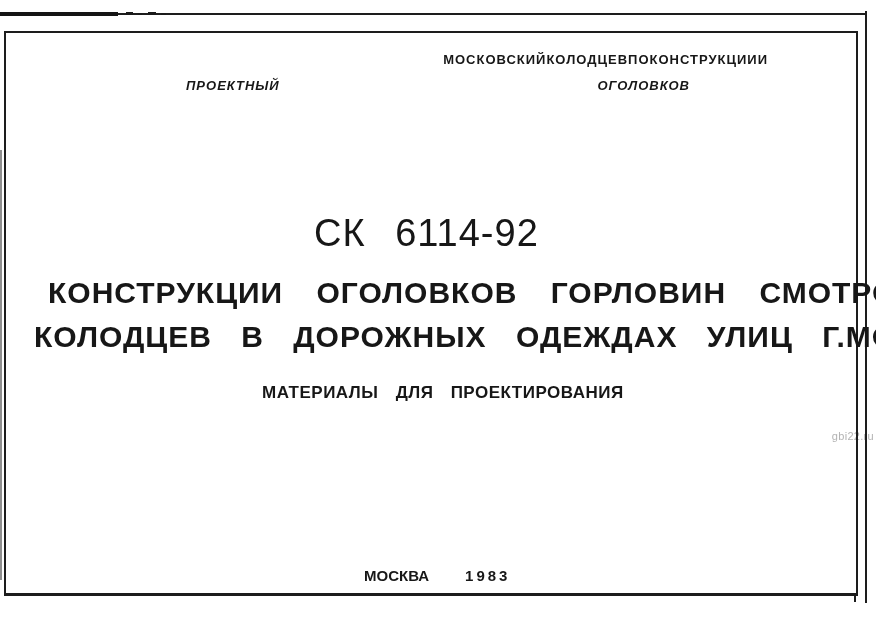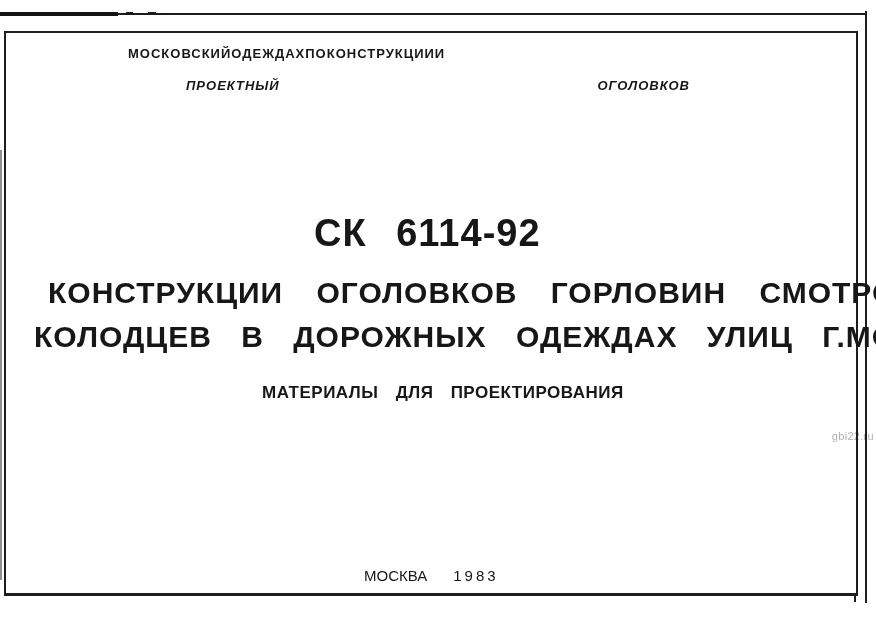--- a/index.html
+++ b/index.html
@@ -22,50 +22,50 @@
   .outer-right-line{position:absolute;left:865px;top:11px;width:2px;height:592px;background:#1d1d1d;z-index:2;}
   .inner-frame{
     position:absolute;left:4px;top:31px;width:850px;height:560px;
     border:2px solid #1d1d1d;border-bottom-width:3px;z-index:2;
     box-sizing:content-box;pointer-events:none;
   }
   .inner-right-ext{position:absolute;left:854px;top:593px;width:2px;height:9px;background:#1d1d1d;z-index:2;}
   .left-scan-edge{position:absolute;left:0;top:150px;width:2px;height:430px;background:#8f8f8f;z-index:1;}
   
   .hdr1{
-    position:absolute;left:128px;top:46px;width:640px;
-    display:flex;justify-content:flex-start;align-items:baseline;
+    position:absolute;left:128px;top:52px;width:640px;
+    display:flex;justify-content:flex-end;align-items:baseline;
     font-size:13px;font-weight:bold;letter-spacing:1px;z-index:3;
   }
   .hdr2{
     position:absolute;left:186px;top:78px;width:504px;
     display:flex;justify-content:space-between;align-items:baseline;
     font-size:13px;font-weight:bold;letter-spacing:1px;z-index:3;font-style:italic;
   }
   .hdr2 .institute{font-size:23px;font-weight:bold;letter-spacing:2.5px;}
   .doc-number{
     position:absolute;left:314px;top:212px;
-    font-size:38px;font-weight:bold;letter-spacing:1px;word-spacing:18px;z-index:3;
+    font-size:38px;font-weight:normal;letter-spacing:1px;word-spacing:18px;z-index:3;
   }
   .title-line1{
     position:absolute;left:48px;top:276px;
     font-size:30px;font-weight:bold;letter-spacing:1px;word-spacing:24px;white-space:nowrap;z-index:3;
   }
   .title-line2{
     position:absolute;left:34px;top:320px;
     font-size:30px;font-weight:bold;letter-spacing:1px;word-spacing:20px;white-space:nowrap;z-index:3;
   }
   .subtitle{
     position:absolute;left:262px;top:383px;
     font-size:17px;font-weight:bold;letter-spacing:0.5px;word-spacing:12px;white-space:nowrap;z-index:3;
   }
   .footer-line{
     position:absolute;left:364px;top:567px;
-    display:flex;gap:26px;align-items:center;
-    font-size:15px;font-weight:normal;z-index:3;
+    display:flex;gap:36px;align-items:center;
+    font-size:15px;font-weight:bold;z-index:3;
   }
   .footer-line .year{letter-spacing:3px;}
   .watermark{
     position:absolute;right:2px;top:430px;
     font-size:11px;color:#b3b3b3;letter-spacing:0.3px;z-index:1;
   }
 </style>
 </head>
 <body>
 
@@ -77,21 +77,21 @@
   <div class="tick t2"></div>
   <div class="tick t3"></div>
   <div class="tick t4"></div>
   <div class="outer-right-line"></div>
   <div class="inner-frame"></div>
   <div class="inner-right-ext"></div>
   <div class="left-scan-edge"></div>
 
   <div class="hdr1">
     <span>МОСКОВСКИЙ</span>
-    <span>ОДЕЖДАХ</span>
+    <span>КОЛОДЦЕВ</span>
     <span>ПО</span>
     <span>КОНСТРУКЦИИ</span>
     <span>И</span>
   </div>
 
   <div class="hdr2">
     <span>ПРОЕКТНЫЙ</span>
     <span>ОГОЛОВКОВ</span>
   </div>
 

